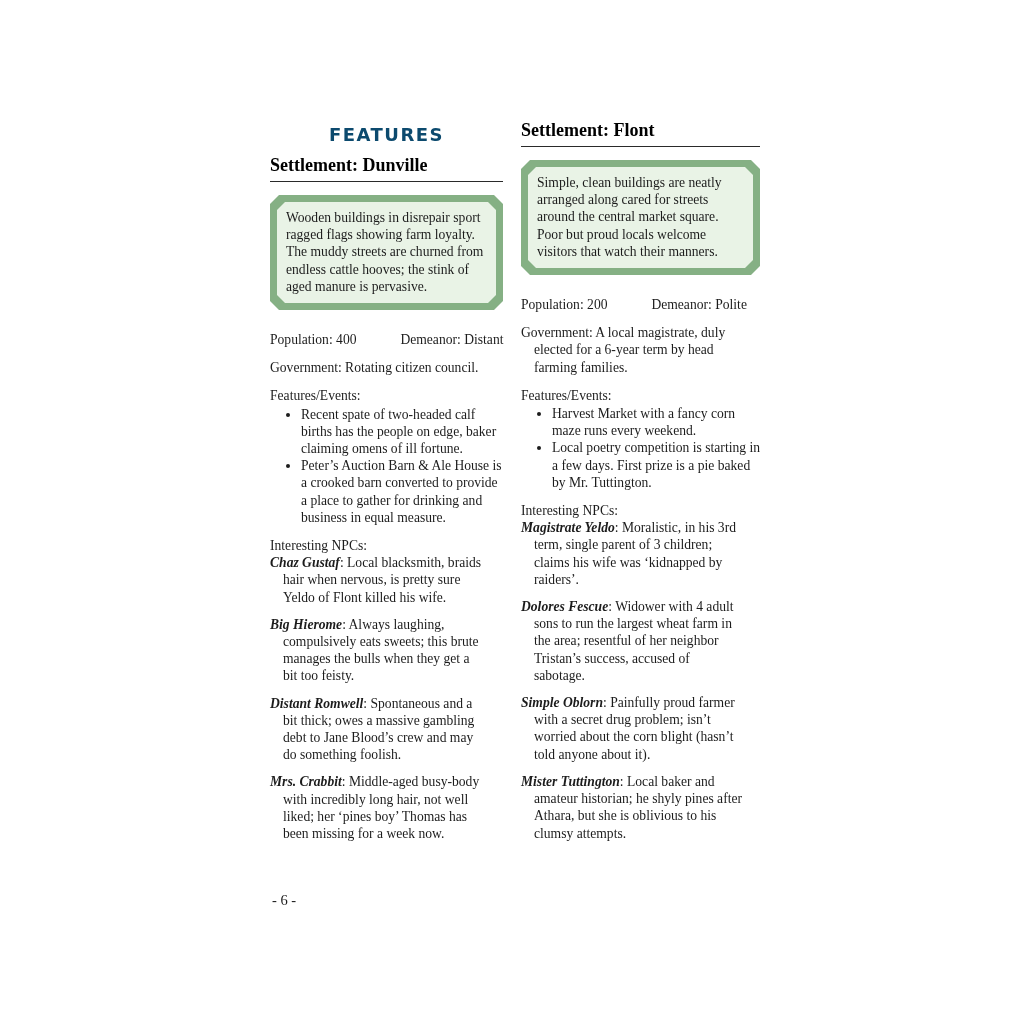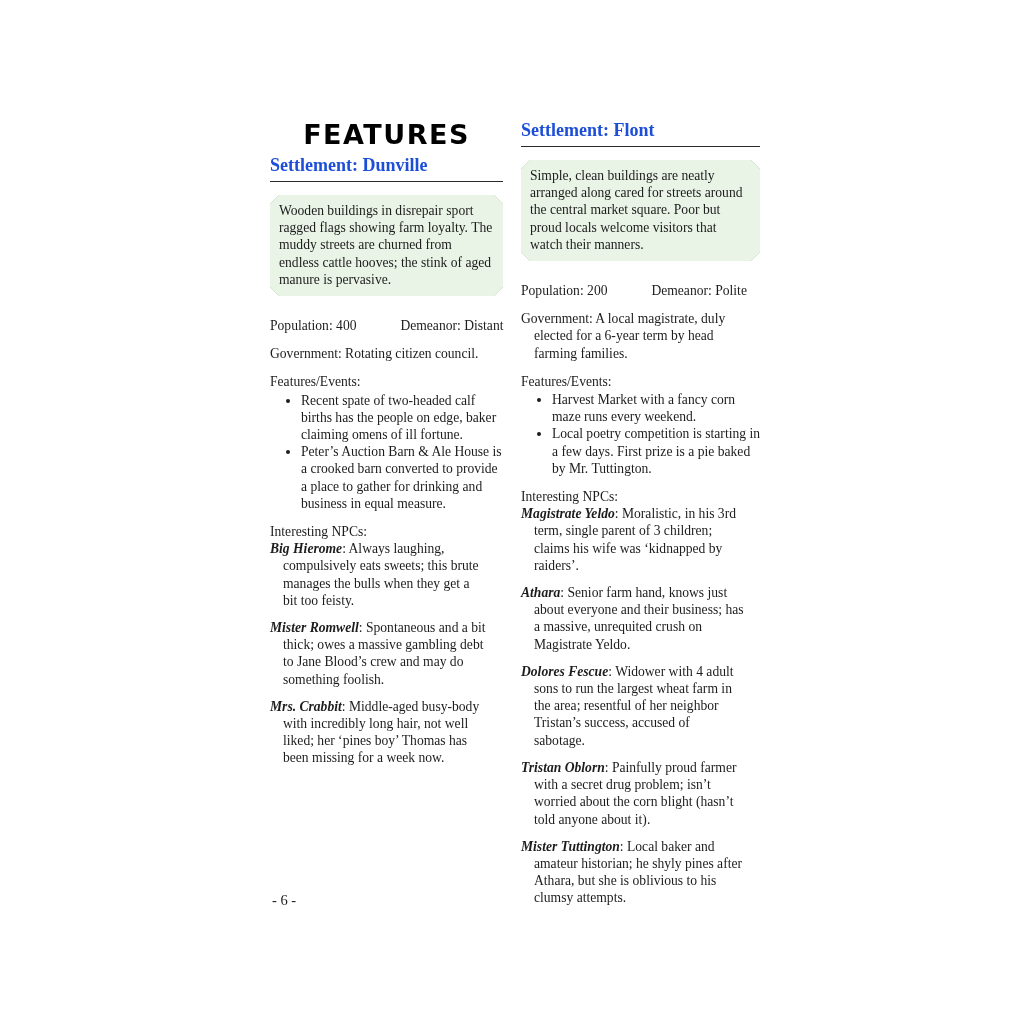--- a/index.html
+++ b/index.html
@@ -26,43 +26,43 @@
   .col {
     font-size: 13.6px;
     line-height: 17.2px;
   }
   .col-left  { width: 233px; }
   .col-right { width: 239px; }
 
   .features-title {
     font-family: "DejaVu Sans", sans-serif;
     font-weight: 900;
-    font-size: 27px;
+    font-size: 18px;
     line-height: 30px;
     letter-spacing: 1.5px;
     text-align: center;
-    color: #000000;
+    color: #0c4a6e;
     margin: 0 0 5px 0;
     white-space: nowrap;
   }
   .section-heading {
     font-size: 18px;
     line-height: 21px;
     font-weight: bold;
-    color: #1d4ed8;
+    color: #000000;
     margin: 0;
     padding-bottom: 5px;
     border-bottom: 1.4px solid var(--rule, #2a2a2a);
   }
 
   .callout-outer {
     --ch: 9px;
     margin-top: 13px;
     background: var(--box-border, #85b084);
-    padding: 0;
+    padding: 7px;
     clip-path: polygon(var(--ch) 0, calc(100% - var(--ch)) 0, 100% var(--ch),
       100% calc(100% - var(--ch)), calc(100% - var(--ch)) 100%, var(--ch) 100%,
       0 calc(100% - var(--ch)), 0 var(--ch));
   }
   .callout-inner {
     --ch: 8px;
     background: var(--box-bg, #e9f3e6);
     padding: 7px 9px 8px 9px;
     clip-path: polygon(var(--ch) 0, calc(100% - var(--ch)) 0, 100% var(--ch),
       100% calc(100% - var(--ch)), calc(100% - var(--ch)) 100%, var(--ch) 100%,
@@ -122,25 +122,26 @@
     <ul class="features-list">
 
         <li>Recent spate of two-headed calf births has the people on edge, baker claiming omens of ill fortune.</li>
 
         <li>Peter’s Auction Barn &amp; Ale House is a crooked barn converted to provide a place to gather for drinking and business in equal measure.</li>
       </ul>
 
     <p class="para npcs-label">Interesting NPCs:</p>
     <div>
 
+        <p class="npc"><span class="npc-name">Chaz Gustaf</span><span>: Local blacksmith, braids hair when nervous, is pretty sure Yeldo of Flont killed his wife.</span></p>
 
         <p class="npc"><span class="npc-name">Big Hierome</span><span>: Always laughing, compulsively eats sweets; this brute manages the bulls when they get a bit too feisty.</span></p>
 
 
-        <p class="npc"><span class="npc-name">Mister Romwell</span><span>: Spontaneous and a bit thick; owes a massive gambling debt to Jane Blood’s crew and may do something foolish.</span></p>
+        <p class="npc"><span class="npc-name">Distant Romwell</span><span>: Spontaneous and a bit thick; owes a massive gambling debt to Jane Blood’s crew and may do something foolish.</span></p>
 
         <p class="npc"><span class="npc-name">Mrs. Crabbit</span><span>: Middle-aged busy-body with incredibly long hair, not well liked; her ‘pines boy’ Thomas has been missing for a week now.</span></p>
       </div>
   </div>
 
   <div class="col col-right">
     <h2 class="section-heading">Settlement: Flont</h2>
 
     <div class="callout-outer">
       <div class="callout-inner">Simple, clean buildings are neatly arranged along cared for streets around the central market square. Poor but proud locals welcome visitors that watch their manners.</div>
@@ -159,25 +160,24 @@
         <li>Harvest Market with a fancy corn maze runs every weekend.</li>
 
         <li>Local poetry competition is starting in a few days. First prize is a pie baked by Mr. Tuttington.</li>
       </ul>
 
     <p class="para npcs-label">Interesting NPCs:</p>
     <div>
 
         <p class="npc"><span class="npc-name">Magistrate Yeldo</span><span>: Moralistic, in his 3rd term, single parent of 3 children; claims his wife was ‘kidnapped by raiders’.</span></p>
 
-        <p class="npc"><span class="npc-name">Athara</span><span>: Senior farm hand, knows just about everyone and their business; has a massive, unrequited crush on Magistrate Yeldo.</span></p>
 
         <p class="npc"><span class="npc-name">Dolores Fescue</span><span>: Widower with 4 adult sons to run the largest wheat farm in the area; resentful of her neighbor Tristan’s success, accused of sabotage.</span></p>
 
-        <p class="npc"><span class="npc-name">Tristan Oblorn</span><span>: Painfully proud farmer with a secret drug problem; isn’t worried about the corn blight (hasn’t told anyone about it).</span></p>
+        <p class="npc"><span class="npc-name">Simple Oblorn</span><span>: Painfully proud farmer with a secret drug problem; isn’t worried about the corn blight (hasn’t told anyone about it).</span></p>
 
         <p class="npc"><span class="npc-name">Mister Tuttington</span><span>: Local baker and amateur historian; he shyly pines after Athara, but she is oblivious to his clumsy attempts.</span></p>
       </div>
   </div>
 
 </div>
 
 <div class="footer">- 6 -</div>
 
 </body></html>

